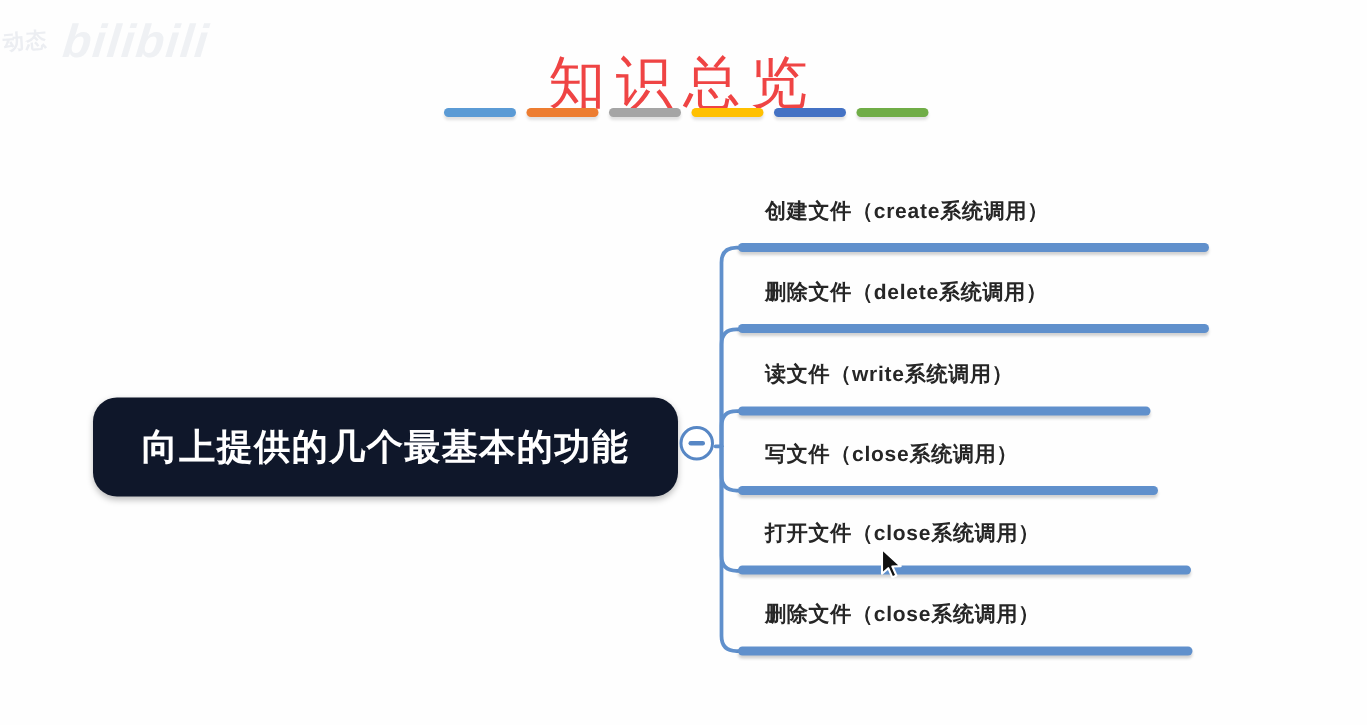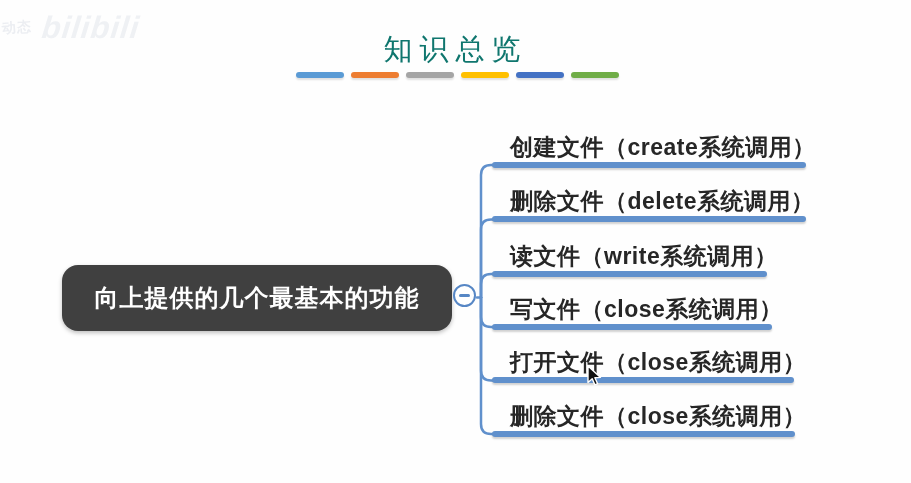--- a/index.html
+++ b/index.html
@@ -19,21 +19,21 @@
     color:#eef0f3;user-select:none;}
   .wm-badge{font-size:14px;font-weight:bold;color:#eceef2;margin-right:10px;
     letter-spacing:1px;transform:rotate(-4deg);}
   .wm-logo{font-size:31px;font-weight:bold;font-style:italic;color:#eff1f4;
     letter-spacing:1px;transform:skewX(-6deg);}
 
   
   .title{position:absolute;left:0;top:30px;width:911px;text-align:center;}
   .title-text{
     font-family:"DejaVu Serif","Liberation Serif",serif;
-    font-size:29px;color:#0f766e;letter-spacing:7px;font-weight:500;
+    font-size:38px;color:#ef4444;letter-spacing:7px;font-weight:500;
   }
   .title-bars{position:absolute;left:296px;top:72px;display:flex;gap:7px;}
   .title-bar{width:48px;height:6px;border-radius:3px;
     box-shadow:0 2px 2px rgba(0,0,0,0.12);}
 
   
   svg.connectors{position:absolute;left:0;top:0;width:911px;height:483px;pointer-events:none;}
 
   
   .root-node{
@@ -52,21 +52,21 @@
   .collapse-btn{
     position:absolute;left:453px;top:284px;width:23px;height:23px;
     border:2px solid #5787c5;border-radius:50%;background:#ffffff;
     display:flex;align-items:center;justify-content:center;box-sizing:border-box;
   }
   .collapse-minus{display:block;width:11px;height:2.5px;background:#5787c5;border-radius:2px;}
 
   
   .branch-label{
     position:absolute;left:510px;height:26px;
-    font-size:23px;font-weight:600;color:#262626;white-space:nowrap;
+    font-size:14px;font-weight:600;color:#262626;white-space:nowrap;
     letter-spacing:0.5px;
   }
   .branch-line{
     position:absolute;left:492px;height:6px;border-radius:3px;
     background:var(--line-blue);
     box-shadow:0 2px 2px rgba(0,0,0,0.18);
   }
   .b1 .branch-label{top:132px;} .b1 .branch-line{top:162px;width:314px;}
   .b2 .branch-label{top:186px;} .b2 .branch-line{top:216px;width:314px;}
   .b3 .branch-label{top:241px;} .b3 .branch-line{top:271px;width:275px;}
@@ -104,21 +104,21 @@
       <path d="M477,297.5 H481"></path>
       <path d="M481,297.5 V175 Q481,165 491,165 H494"></path>
       <path d="M481,297.5 V229.5 Q481,219.5 491,219.5 H494"></path>
       <path d="M481,297.5 V284 Q481,274 491,274 H494"></path>
       <path d="M481,297.5 V317 Q481,327 491,327 H494"></path>
       <path d="M481,297.5 V370.5 Q481,380.5 491,380.5 H494"></path>
       <path d="M481,297.5 V424 Q481,434 491,434 H494"></path>
     </g>
   </svg>
 
-  <div class="root-node" style="background-color: #404040;">
+  <div class="root-node" style="background-color: #0f172a;">
     <span class="root-node-label">向上提供的几个最基本的功能</span>
   </div>
 
   <div class="collapse-btn">
     <span class="collapse-minus"></span>
   </div>
 
   <div class="branch b1">
     <div class="branch-label">创建文件（create系统调用）</div>
     <div class="branch-line"></div>

